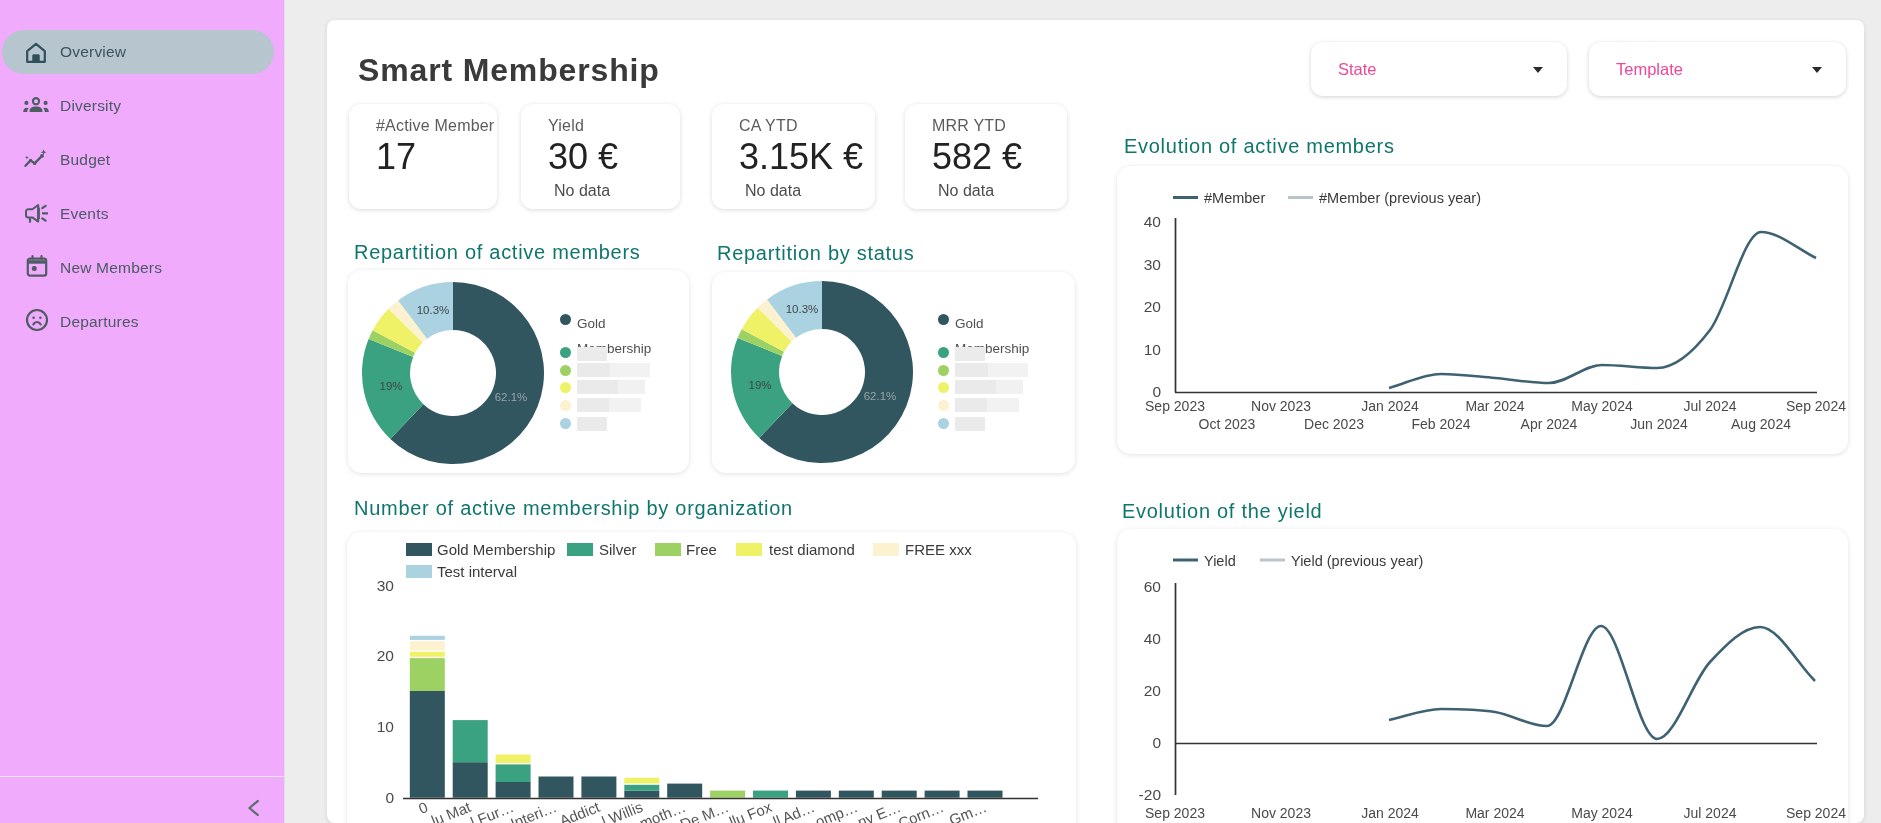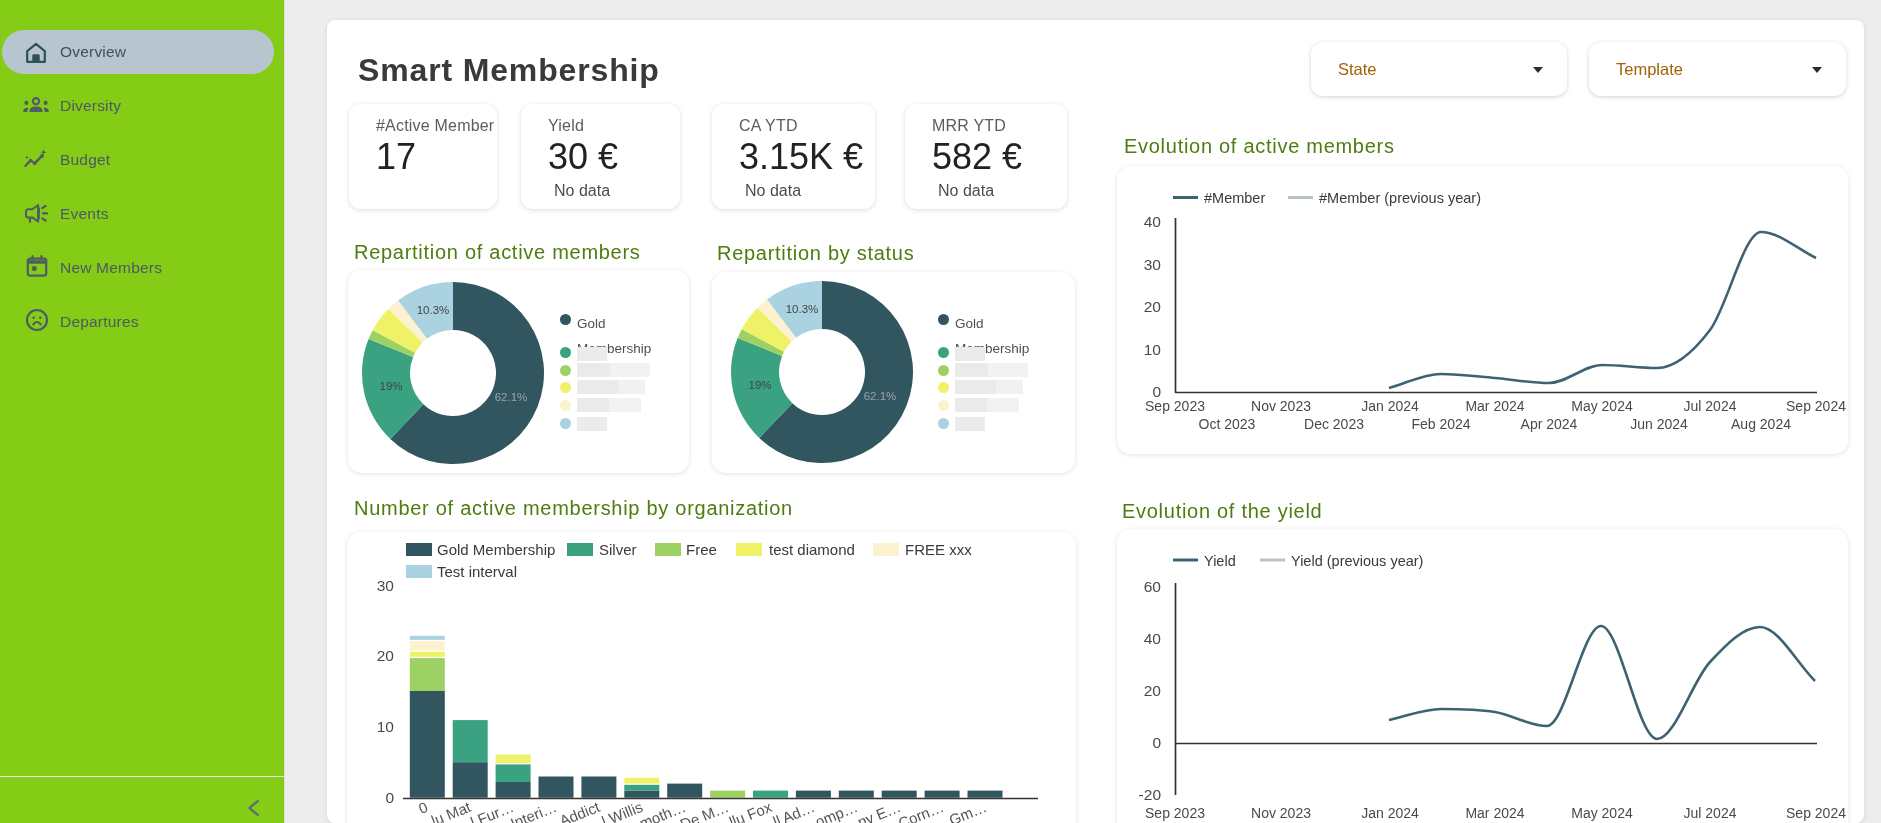--- a/index.html
+++ b/index.html
@@ -1,41 +1,41 @@
 <!DOCTYPE html>
 <html><head>
 <meta charset="utf-8">
 <style>
 * { margin:0; padding:0; box-sizing:border-box; }
 html,body { width:1881px; height:823px; overflow:hidden; background:#ededed;
   font-family:"Liberation Sans", sans-serif; }
 #sidebar { position:absolute; left:0; top:0; width:285px; height:823px;
-  background:#84cc16; border-right:1px solid #e0e0e0; }
+  background:#f0abfc; border-right:1px solid #e0e0e0; }
 .pill { position:absolute; left:2px; top:30px; width:272px; height:44px;
   border-radius:22px; background:#b7c5cf; }
 .nav { position:absolute; left:0; width:284px; height:40px; display:flex; align-items:center; }
 .nav svg { position:absolute; left:26px; width:20px; height:20px; }
 .nav span { position:absolute; left:60px; font-size:15.5px; color:#4b5a63; letter-spacing:.2px; }
 #sbline { position:absolute; left:0; top:776px; width:284px; border-top:1px solid #e4e4e4; }
 #chev { position:absolute; left:244px; top:799px; width:18px; height:18px; }
 #main { position:absolute; left:327px; top:20px; width:1537px; height:803px;
   background:#fff; border-radius:8px; box-shadow:0 1px 5px rgba(0,0,0,.10); }
 #main > * { position:absolute; }
 h1 { left:31px; top:32px; font-size:32px; font-weight:700; color:#3a3a3a; letter-spacing:.85px; }
 .dd { top:22px; height:54px; background:#fff; border-radius:12px;
   box-shadow:0 1px 4px rgba(0,0,0,.18); display:flex; align-items:center; }
-.dd span { margin-left:27px; font-size:16.5px; color:#a16207; }
+.dd span { margin-left:27px; font-size:16.5px; color:#ec4899; }
 .dd i { position:absolute; right:24px; top:25px; width:0; height:0;
   border-left:5.5px solid transparent; border-right:5.5px solid transparent; border-top:6.5px solid #2b2b2b; }
 .kpi { top:84px; height:105px; background:#fff; border-radius:12px;
   box-shadow:0 1px 5px rgba(0,0,0,.14); padding:13px 0 12px 27px; }
 .kpi .lb { font-size:16px; color:#5c5c5c; white-space:nowrap; letter-spacing:.2px; }
 .kpi .vl { font-size:36px; color:#222; margin-top:1px; }
 .kpi .nd { font-size:16px; color:#4c4c4c; margin-top:4px;margin-left:6px; }
-.sect { font-size:20px; color:#4d7c0f; letter-spacing:.72px; white-space:nowrap; }
+.sect { font-size:20px; color:#0f766e; letter-spacing:.72px; white-space:nowrap; }
 .card { background:#fff; border-radius:14px; box-shadow:0 1px 5px rgba(0,0,0,.12); }
 .leg-dot { position:absolute; width:11px; height:11px; border-radius:50%; }
 .leg-blur { position:absolute; height:14px; background:#ebebeb; }
 .gold-lbl { position:absolute; font-size:13.5px; color:#4f4f4f; line-height:25px; }
 </style>
 </head>
 <body>
 <div id="sidebar">
   <div class="pill"></div>
   <div class="nav" style="top:32px">

